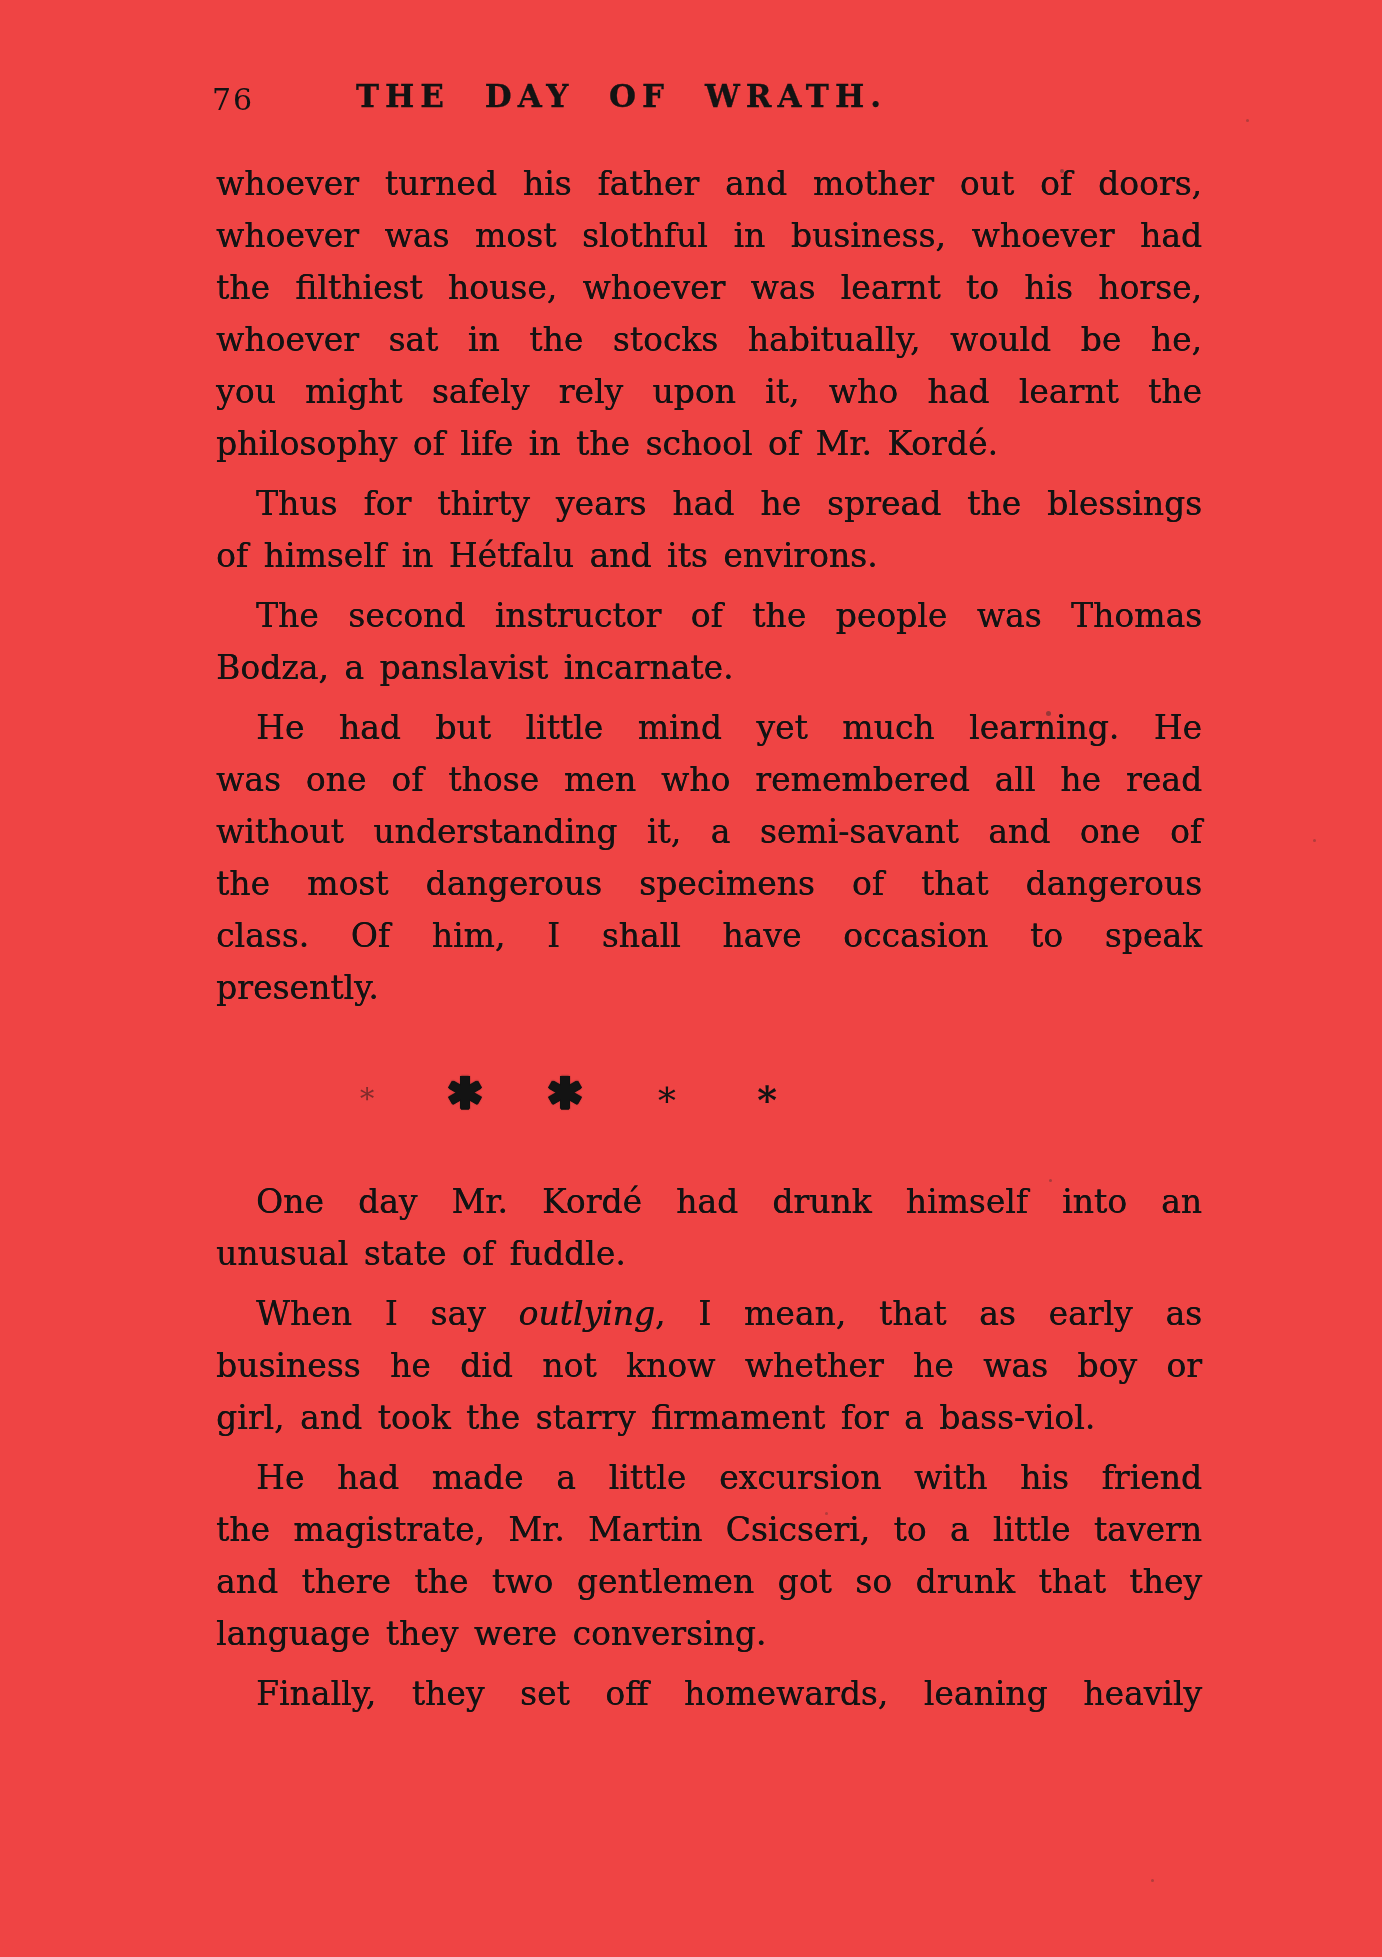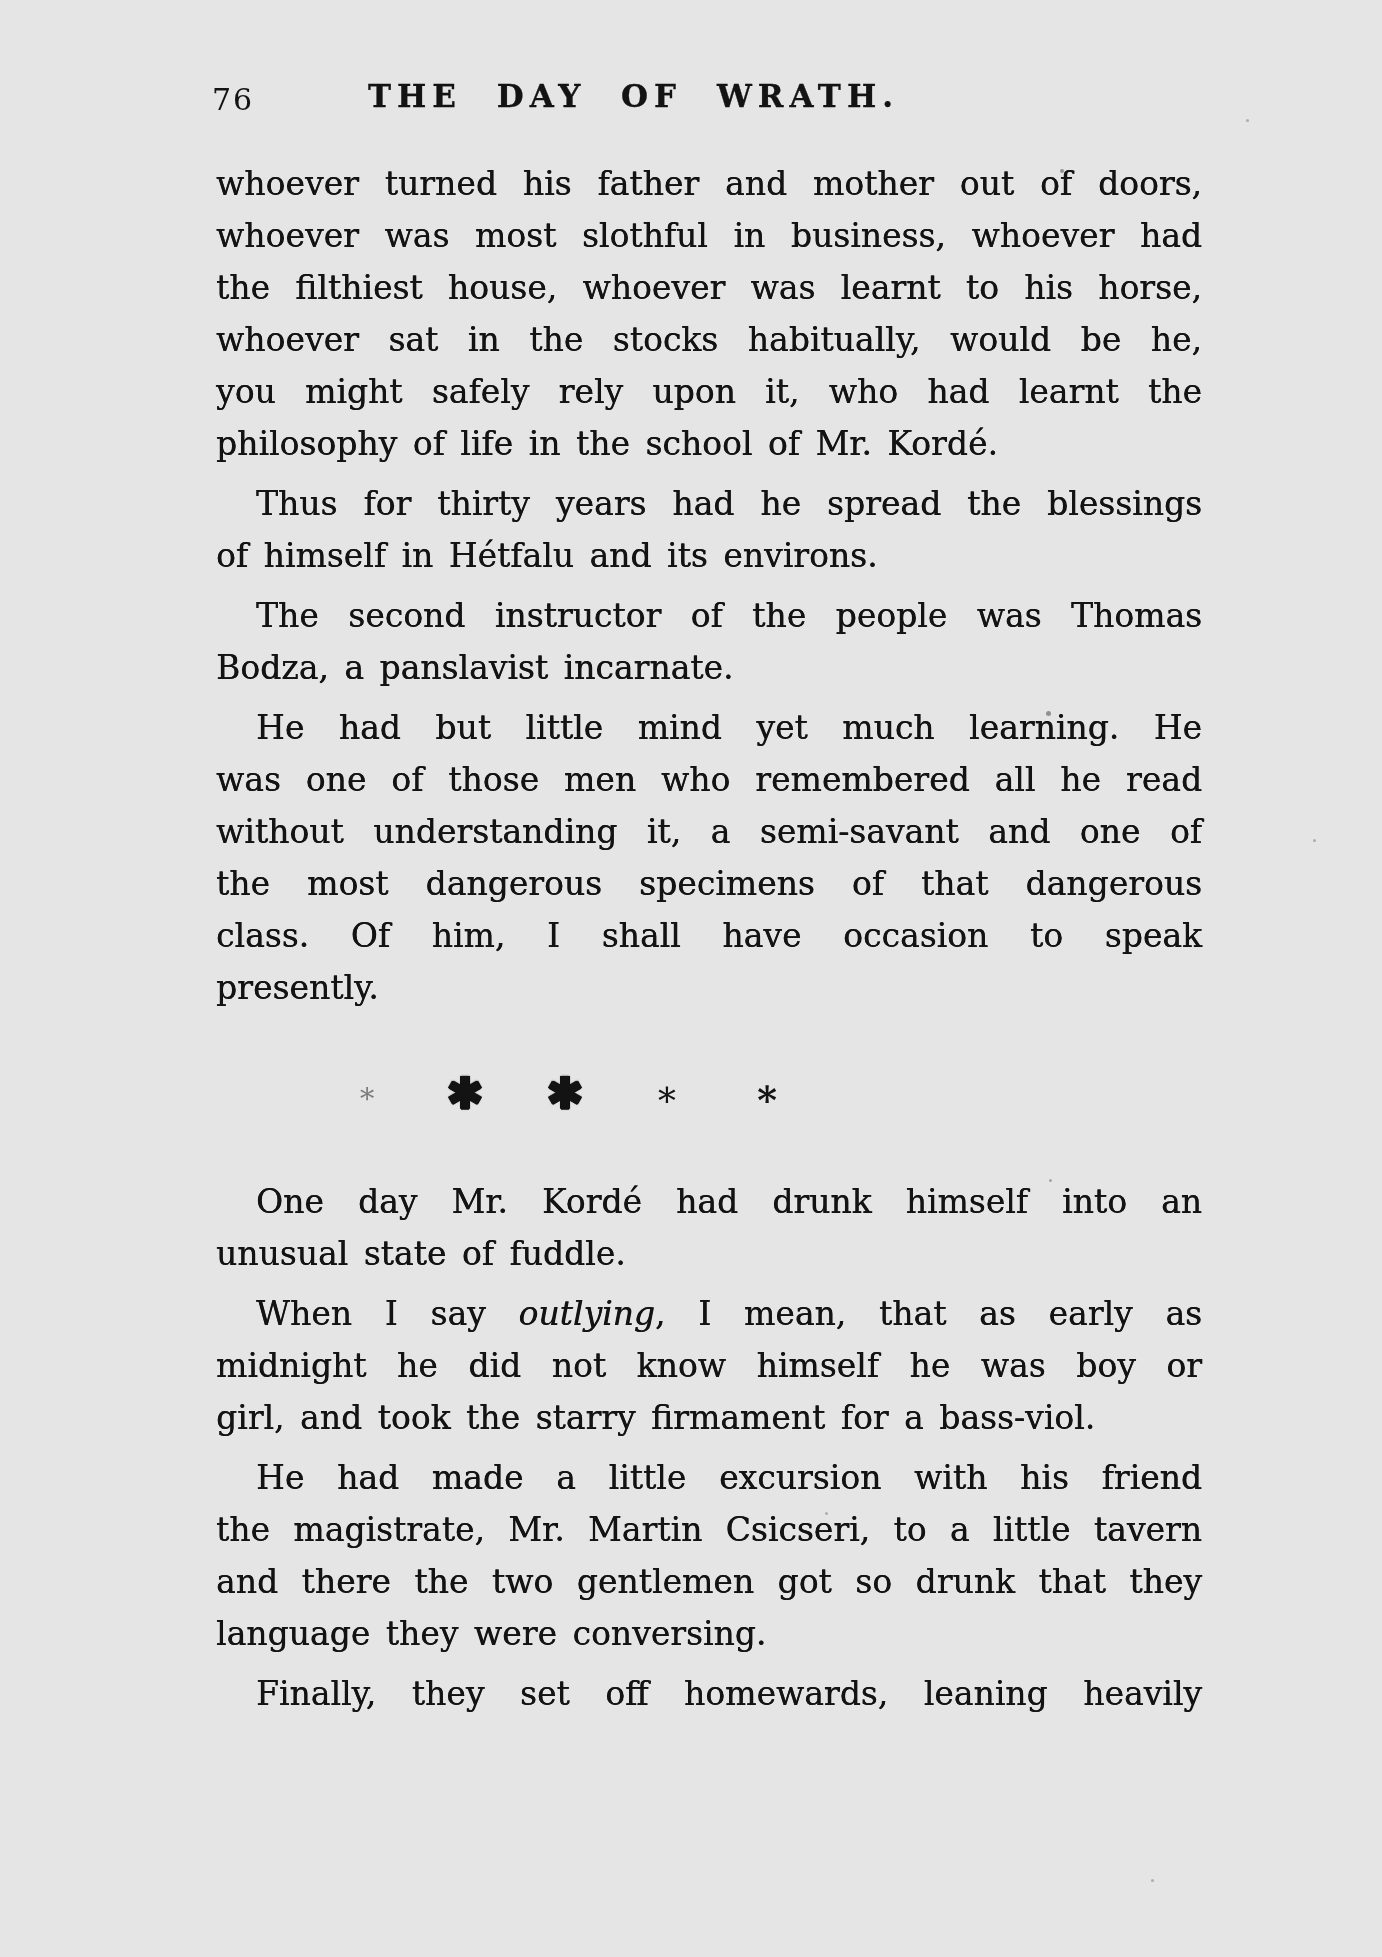--- a/index.html
+++ b/index.html
@@ -1,30 +1,30 @@
 <!DOCTYPE html>
 <html><head>
 <meta charset="utf-8">
 <style>
   html,body{margin:0;padding:0;background:#ffffff;}
   body{
     width:1382px;height:1957px;position:relative;overflow:hidden;
     font-family:"DejaVu Serif","Liberation Serif",serif;
     color:#131313;
   }
-  .page{position:absolute;inset:0;background:#e5e5e5;}
+  .page{position:absolute;inset:0;background:#ef4444;}
 
   
   .header{position:absolute;top:76px;left:0;width:100%;height:46px;}
   .page-number{
     position:absolute;left:212px;top:6px;
     font-size:30px;letter-spacing:2px;font-weight:500;
   }
   .header-title{
-    position:absolute;left:368px;top:2px;
+    position:absolute;left:356px;top:2px;
     font-size:31px;font-weight:bold;
     letter-spacing:6px;word-spacing:18px;
     -webkit-text-stroke:0.3px #131313;
   }
 
   
   .text-block{
     position:absolute;left:208px;top:150px;width:1002px;
     font-size:33px;line-height:52px;
     word-spacing:5px;
@@ -106,21 +106,21 @@
         <span class="ast ast2">✱</span>
         <span class="ast ast3">∗</span>
         <span class="ast ast4">∗</span>
       </div>
       <div class="paragraph">
         <div class="line indent">One day Mr. Kordé had drunk himself into an</div>
         <div class="line last">unusual state of fuddle.</div>
       </div>
       <div class="paragraph">
         <div class="line indent">When I say <i>outlying</i>, I mean, that as early as</div>
-        <div class="line">midnight he did not know himself he was boy or</div>
+        <div class="line">business he did not know whether he was boy or</div>
         <div class="line last">girl, and took the starry firmament for a bass-viol.</div>
       </div>
       <div class="paragraph">
         <div class="line indent">He had made a little excursion with his friend</div>
         <div class="line">the magistrate, Mr. Martin Csicseri, to a little tavern</div>
         <div class="line">and there the two gentlemen got so drunk that they</div>
         <div class="line last">language they were conversing.</div>
       </div>
       <div class="paragraph">
         <div class="line indent">Finally, they set off homewards, leaning heavily</div>

